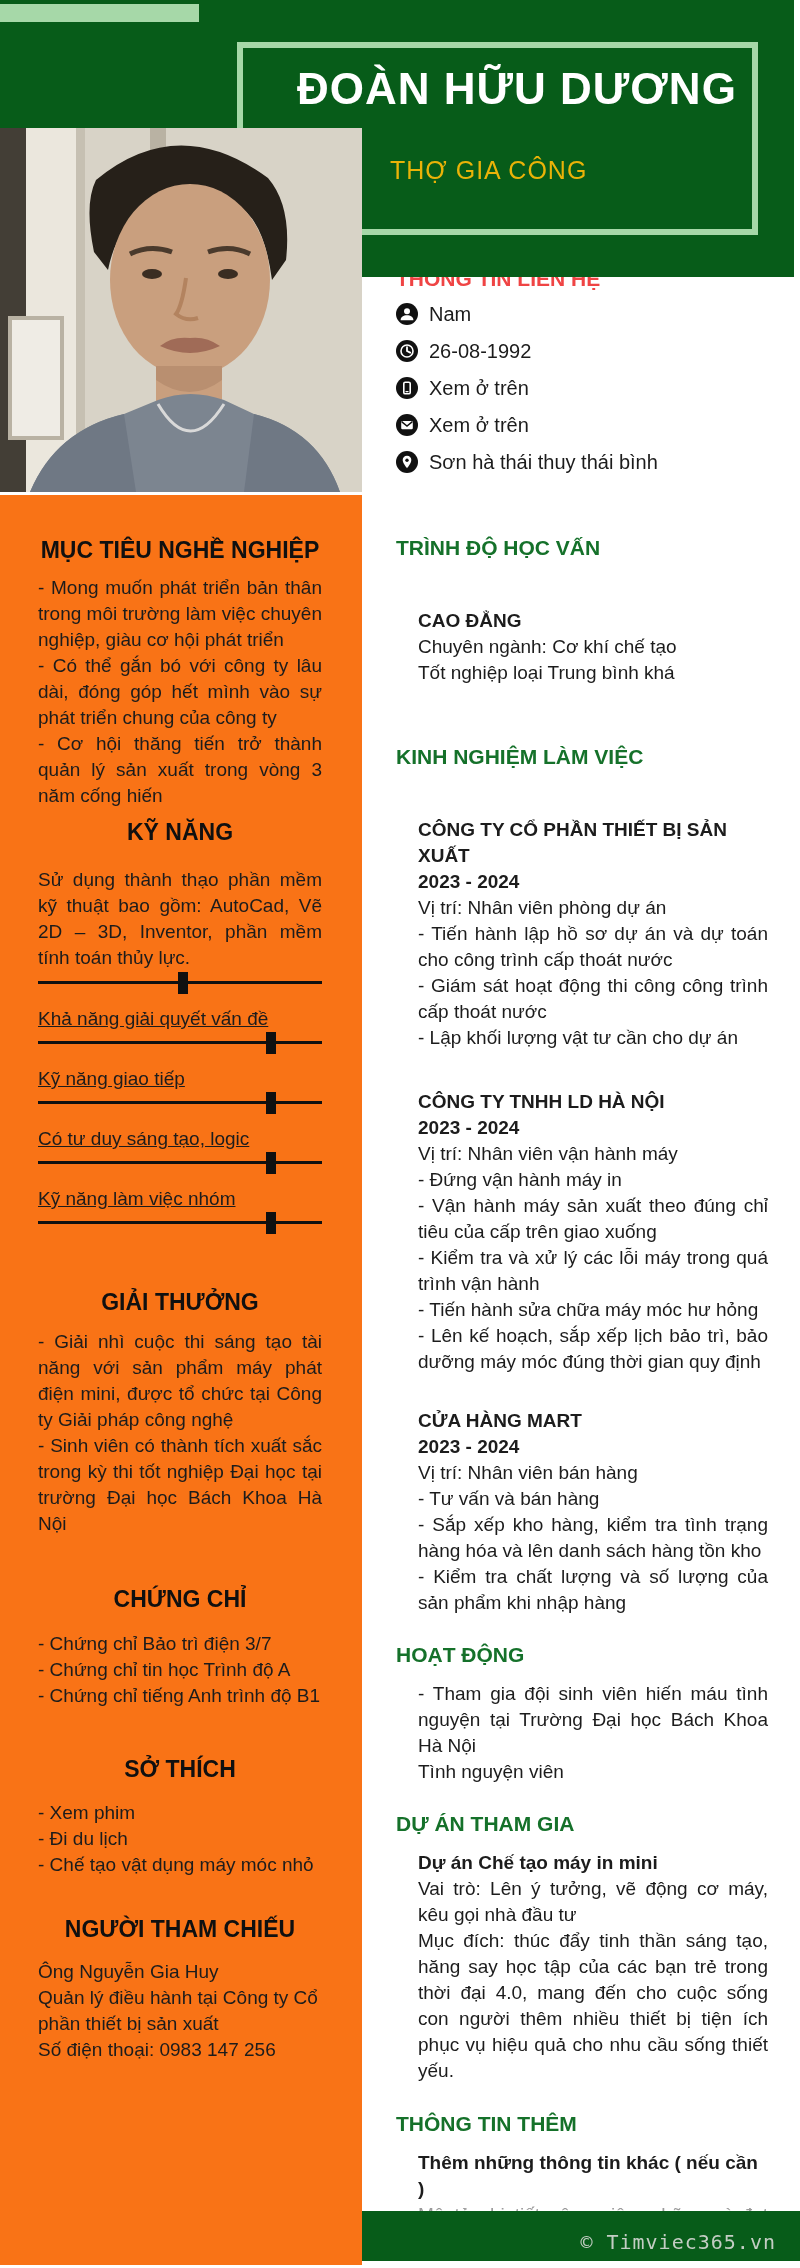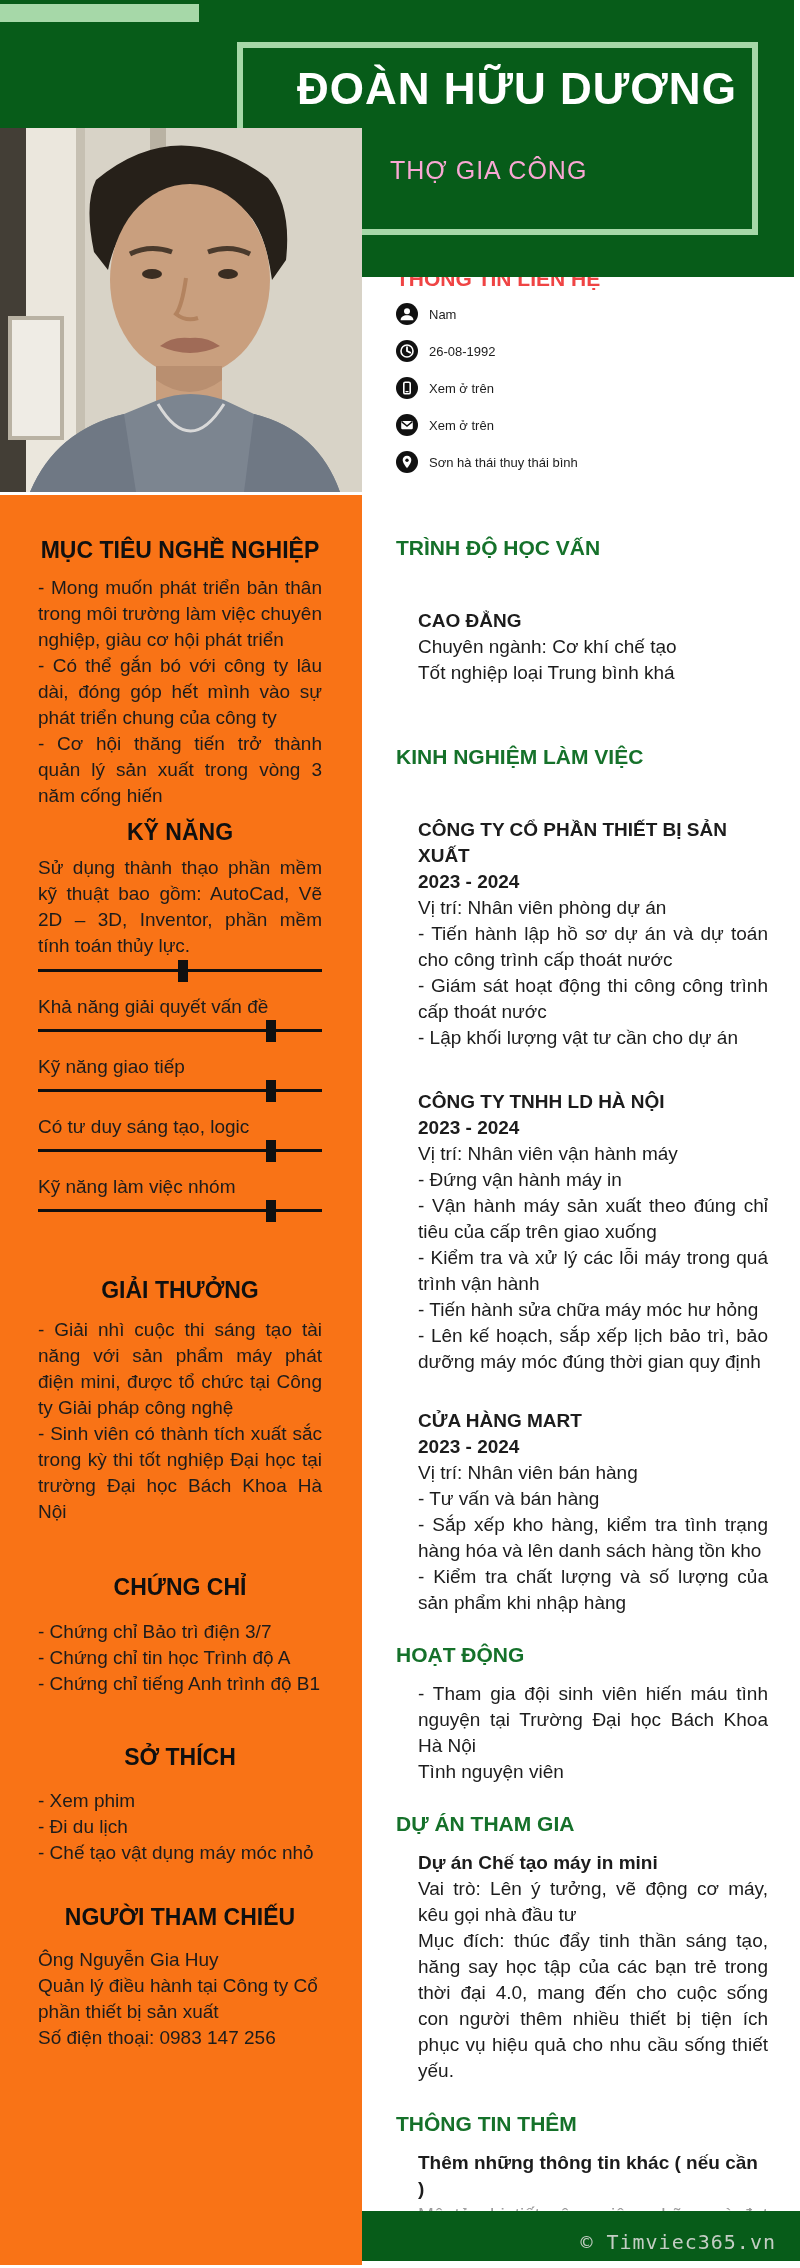--- a/index.html
+++ b/index.html
@@ -4,42 +4,42 @@
 <style>
   html,body{margin:0;padding:0;background:#ffffff;}
   .page{position:relative;width:800px;height:2268px;background:#ffffff;overflow:hidden;
         font-family:"Liberation Sans","DejaVu Sans",sans-serif;color:#1c1c1c;}
 
   
   .header{position:absolute;left:0;top:0;width:794px;height:277px;background:#075c19;z-index:2;}
   .accent-stripe{position:absolute;left:0;top:4px;width:199px;height:18px;background:#a6d8a8;}
   .name-box{position:absolute;left:237px;top:42px;width:509px;height:181px;border:6px solid #a6d8a8;}
   .name{position:absolute;left:54px;top:16px;font-size:44px;font-weight:bold;color:#ffffff;letter-spacing:1px;white-space:nowrap;}
-  .subtitle{position:absolute;left:147px;top:108px;font-size:25px;color:#f9a8d4;letter-spacing:1px;white-space:nowrap;}
+  .subtitle{position:absolute;left:147px;top:108px;font-size:25px;color:#eab308;letter-spacing:1px;white-space:nowrap;}
 
   
   .photo{position:absolute;left:0;top:128px;width:362px;height:364px;z-index:3;overflow:hidden;}
   .photo svg{display:block;}
 
   
   .sidebar{position:absolute;left:0;top:495px;width:362px;height:1770px;background:#f97316;
            padding:40px 40px 0 38px;box-sizing:border-box;z-index:1;}
   .side-h{font-size:23px;line-height:30px;font-weight:bold;text-align:center;color:#101010;}
   .side-p{font-size:19px;line-height:26px;text-align:justify;color:#1c1c1c;}
   .side-line{font-size:19px;line-height:26px;color:#1c1c1c;}
-  .skill-label{font-size:19px;line-height:24px;margin-top:12px;}
+  .skill-label{font-size:19px;line-height:24px;margin-top:12px;text-decoration:underline;}
   .slider{position:relative;height:24px;}
   .slider .track{position:absolute;left:0;right:0;top:50%;height:3px;margin-top:-2px;background:#101010;}
   .slider .handle{position:absolute;top:1px;width:10px;height:22px;margin-left:-5px;background:#101010;}
 
   
   .right-col{position:absolute;left:396px;top:266px;width:372px;z-index:1;}
   .main-h{font-size:21px;line-height:26px;font-weight:bold;color:#15712a;}
   .contact-head{color:#ef4444;}
-  .contact-row{display:flex;align-items:center;height:24px;margin-bottom:13px;font-size:13px;}
+  .contact-row{display:flex;align-items:center;height:24px;margin-bottom:13px;font-size:20px;}
   .cicon{width:22px;height:22px;flex:0 0 22px;margin-right:11px;}
   .indent{padding-left:22px;}
   .body-line{font-size:19px;line-height:26px;}
   .bold{font-weight:bold;}
   .just{text-align:justify;}
   .gray{color:#9a9a9a;}
 
   
   .bottom-bar{position:absolute;left:362px;top:2211px;width:438px;height:50px;background:#075c19;
               display:flex;align-items:flex-end;justify-content:flex-end;
@@ -87,21 +87,21 @@
   <div class="sidebar">
 
     <div class="side-h">MỤC TIÊU NGHỀ NGHIỆP</div>
     <div style="margin-top:10px;">
       <div class="side-p">- Mong muốn phát triển bản thân trong môi trường làm việc chuyên nghiệp, giàu cơ hội phát triển</div>
       <div class="side-p">- Có thể gắn bó với công ty lâu dài, đóng góp hết mình vào sự phát triển chung của công ty</div>
       <div class="side-p">- Cơ hội thăng tiến trở thành quản lý sản xuất trong vòng 3 năm cống hiến</div>
     </div>
 
     <div class="side-h" style="margin-top:8px;">KỸ NĂNG</div>
-    <div class="side-p" style="margin-top:8px;">Sử dụng thành thạo phần mềm kỹ thuật bao gồm: AutoCad, Vẽ 2D – 3D, Inventor, phần mềm tính toán thủy lực.</div>
+    <div class="side-p" style="margin-top:20px;">Sử dụng thành thạo phần mềm kỹ thuật bao gồm: AutoCad, Vẽ 2D – 3D, Inventor, phần mềm tính toán thủy lực.</div>
     <div class="slider">
       <div class="track"></div>
       <div class="handle" style="left: 51%;"></div>
     </div>
 
     <div class="skill-label">Khả năng giải quyết vấn đề</div>
     <div class="slider">
       <div class="track"></div>
       <div class="handle" style="left: 82%;"></div>
     </div>

